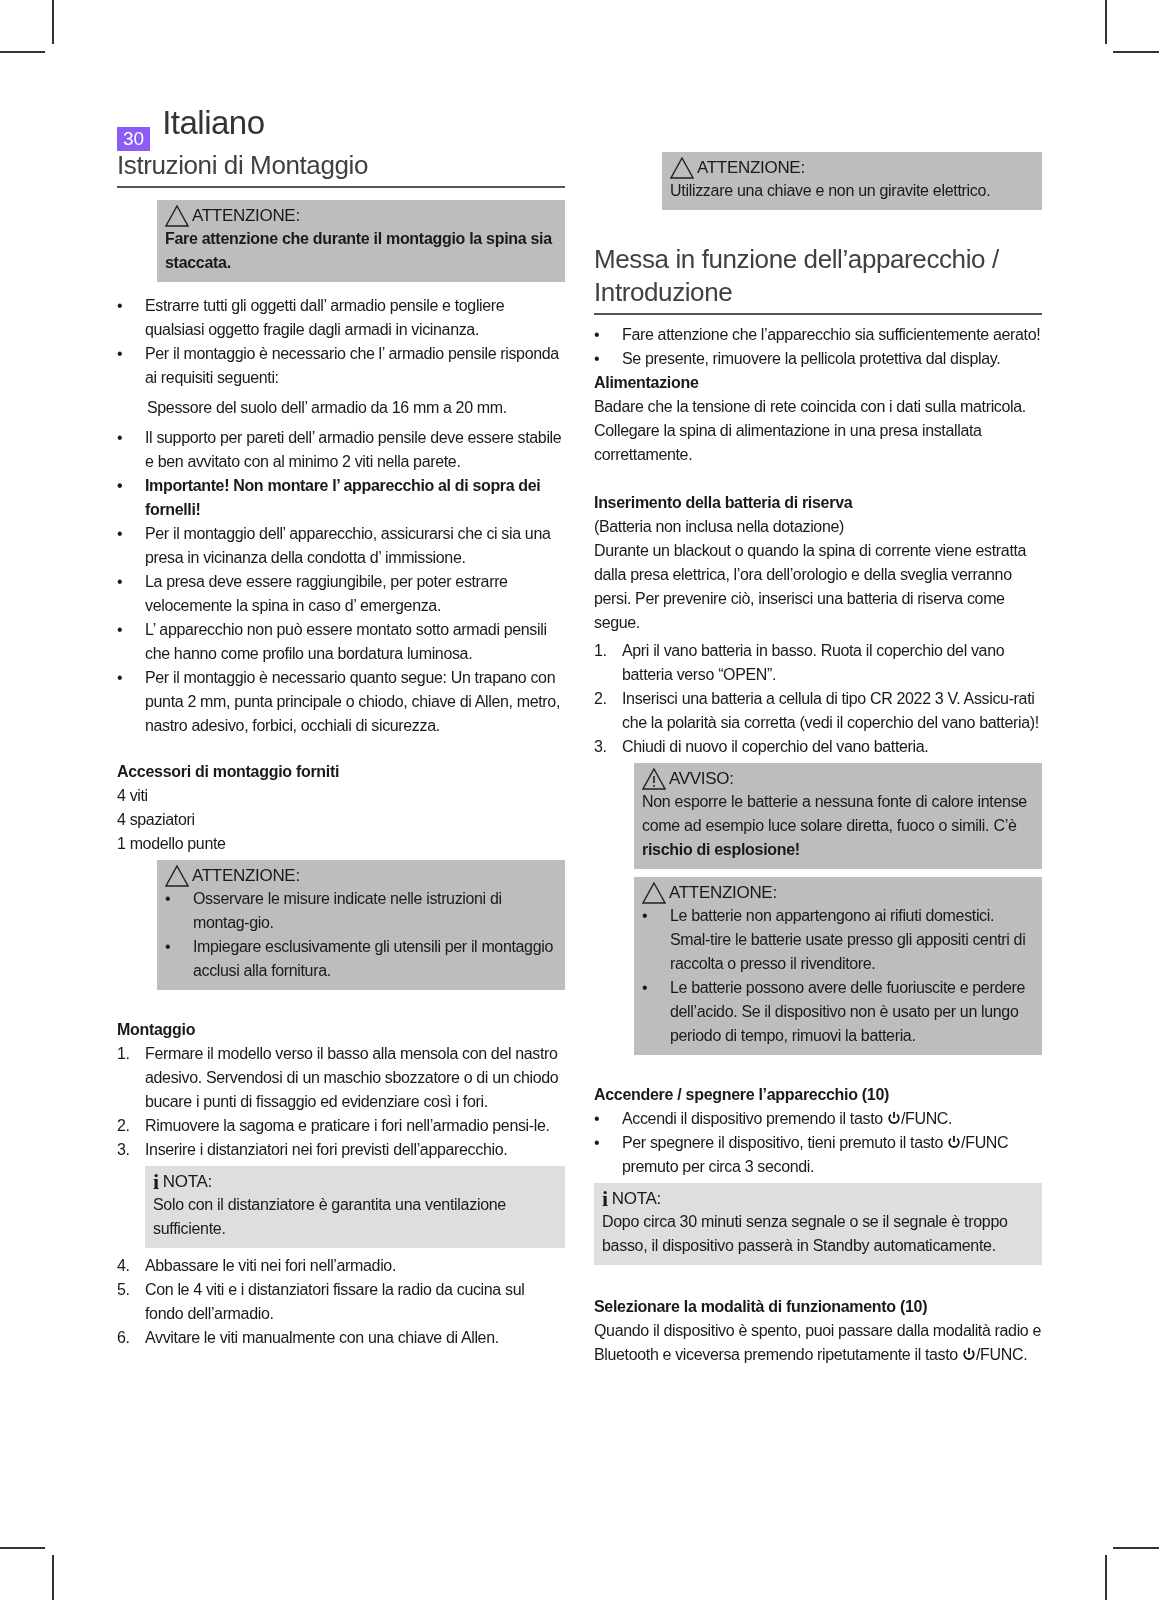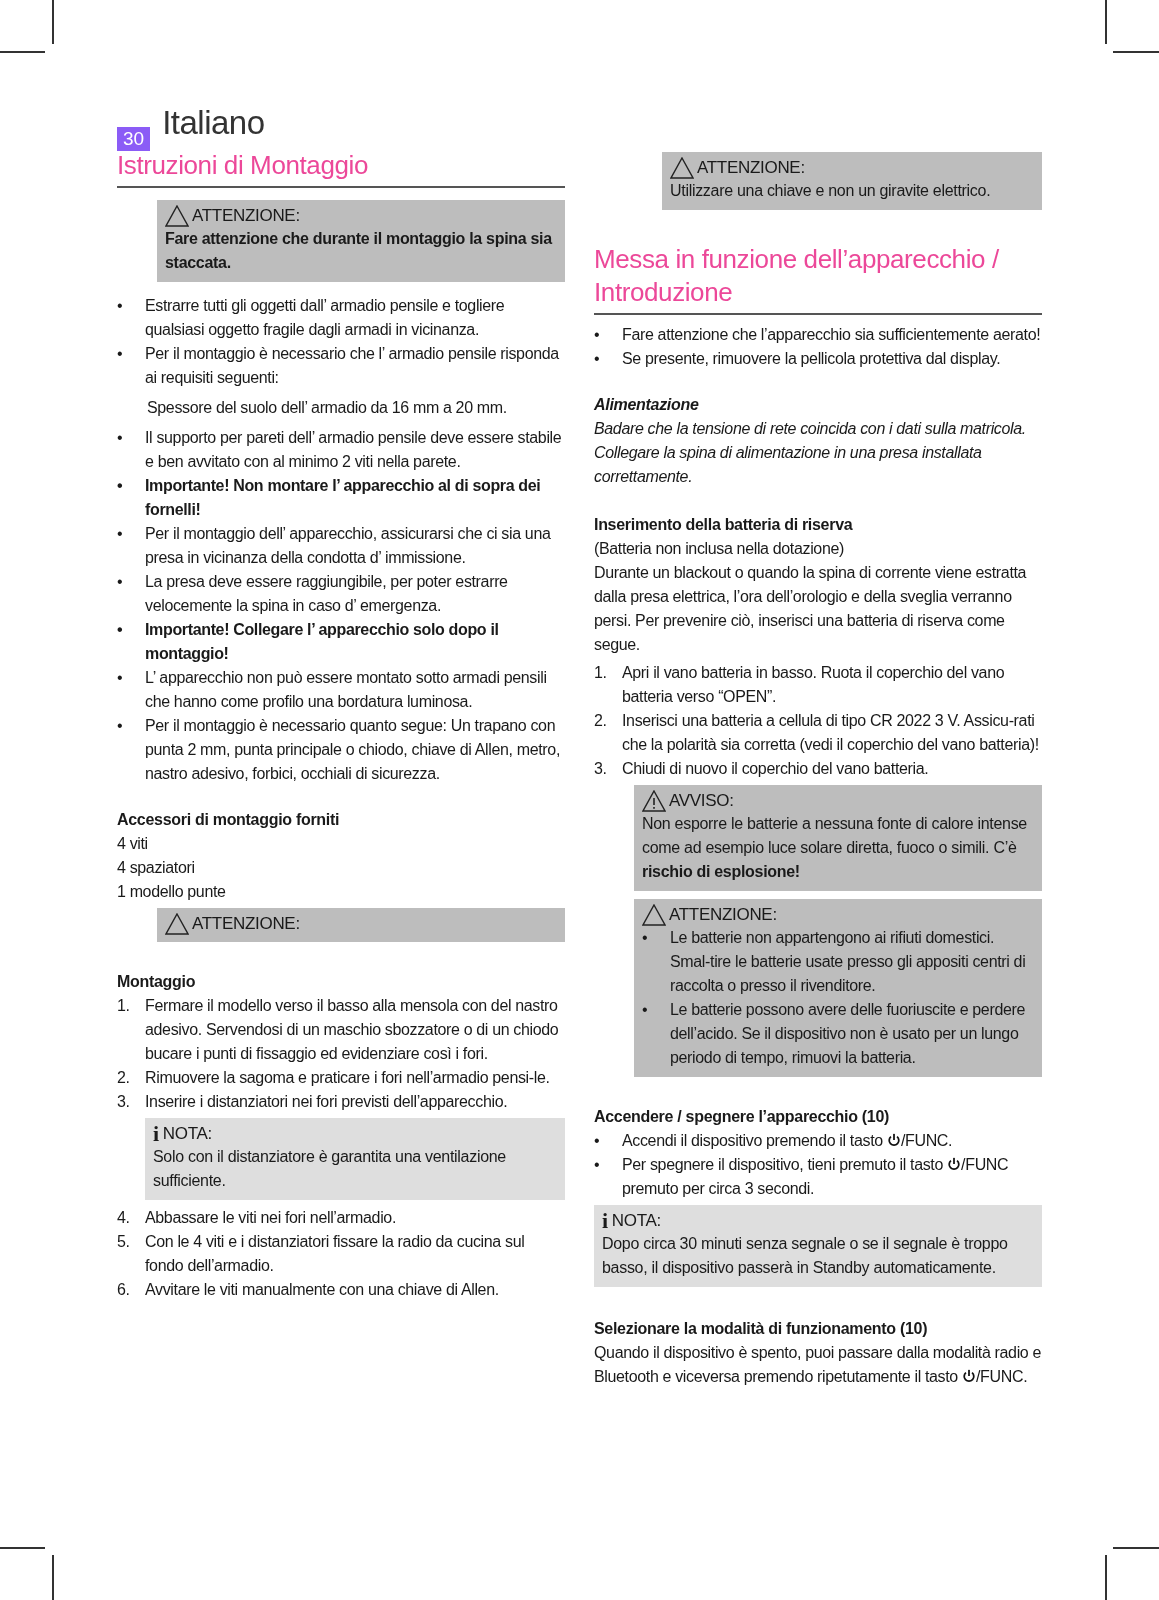--- a/index.html
+++ b/index.html
@@ -7,21 +7,21 @@
          font-family:"Liberation Sans", sans-serif; color:#1a1a1a; }
   .crop { position:absolute; background:#333; }
   .col { position:absolute; }
   #left { left:117px; top:0; width:448px; }
   #right { left:594px; top:0; width:448px; }
 
   .pagehdr { position:absolute; left:117px; top:106px; height:34px; display:flex; align-items:center; }
   .pagenum { background:#8b5cf6; color:#fff; font-size:19px; padding:1px 6px; margin-right:12px; line-height:22px;margin-top:31px; }
   .lang { font-size:33px; color:#333; letter-spacing:-0.5px; }
 
-  .h1 { font-size:26px; color:#ec4899; letter-spacing:-0.4px; line-height:33px; padding-bottom:4px; border-bottom:2px solid #555; }
+  .h1 { font-size:26px; color:#404040; letter-spacing:-0.4px; line-height:33px; padding-bottom:4px; border-bottom:2px solid #555; }
 
   .box { padding:5px 8px 7px 8px; }
   .box.warn { background:#bdbdbd;margin-left:40px; }
   .box.note { background:#dedede; }
   .box .bt { font-size:17px; line-height:22px; display:flex; align-items:center; letter-spacing:-0.3px; }
   .box .bt svg { margin-right:3px; }
   .box .bt .nota-i { font-weight:bold; font-family:"Liberation Serif", serif; font-size:22px; margin-right:4px; line-height:20px; }
   .box p { margin:0; font-size:16px; line-height:24px; letter-spacing:-0.3px; }
   .b { font-weight:bold; }
 
@@ -72,39 +72,42 @@
     <ul class="bl" style="margin-top:12px;">
       <li>Estrarre tutti gli oggetti dall’ armadio pensile e togliere qualsiasi oggetto fragile dagli armadi in vicinanza.</li>
       <li>Per il montaggio è necessario che l’ armadio pensile risponda ai requisiti seguenti:</li>
     </ul>
     <p class="txt" style="padding-left:30px; margin:6px 0 6px 0;">Spessore del suolo dell’ armadio da 16 mm a 20 mm.</p>
     <ul class="bl">
       <li>Il supporto per pareti dell’ armadio pensile deve essere stabile e ben avvitato con al minimo 2 viti nella parete.</li>
       <li class="bold">Importante! Non montare l’ apparecchio al di sopra dei fornelli!</li>
       <li>Per il montaggio dell’ apparecchio, assicurarsi che ci sia una presa in vicinanza della condotta d’ immissione.</li>
       <li>La presa deve essere raggiungibile, per poter estrarre velocemente la spina in caso d’ emergenza.</li>
-      <li class="bold">Importante! Collegare l’ apparecchio solo dopo il montaggio!</li>
       <li>L’ apparecchio non può essere montato sotto armadi pensili che hanno come profilo una bordatura luminosa.</li>
       <li>Per il montaggio è necessario quanto segue: Un trapano con punta 2 mm, punta principale o chiodo, chiave di Allen, metro, nastro adesivo, forbici, occhiali di sicurezza.</li>
     </ul>
 
     <div style="margin-top:22px;">
       <div class="sub">Accessori di montaggio forniti</div>
       <div class="txt">4 viti</div>
       <div class="txt">4 spaziatori</div>
       <div class="txt">1 modello punte</div>
     </div>
 
     <div class="box warn" style="margin-top:4px;">
       <div class="bt">
         <svg width="24" height="22" viewBox="0 0 24 22">
             <path d="M12 1 L23 21 L1 21 Z" fill="none" stroke="#222" stroke-width="1.4"></path>
           </svg>
         <span>ATTENZIONE:</span>
       </div>
+      <ul class="bl">
+        <li>Osservare le misure indicate nelle istruzioni di montag-gio.</li>
+        <li>Impiegare esclusivamente gli utensili per il montaggio acclusi alla fornitura.</li>
+      </ul>
     </div>
 
     <div style="margin-top:28px;">
       <div class="sub">Montaggio</div>
       <ol class="nl">
         <li><span class="n">1.</span><span>Fermare il modello verso il basso alla mensola con del nastro adesivo. Servendosi di un maschio sbozzatore o di un chiodo bucare i punti di fissaggio ed evidenziare così i fori.</span></li>
         <li><span class="n">2.</span><span>Rimuovere la sagoma e praticare i fori nell’armadio pensi-le.</span></li>
         <li><span class="n">3.</span><span>Inserire i distanziatori nei fori previsti dell’apparecchio.</span></li>
       </ol>
       <div class="box note" style="margin:4px 0 6px 28px;">
@@ -136,21 +139,21 @@
     </div>
   </div>
 
   <div style="position:absolute; top:243px; left:0; width:448px;">
     <div class="h1">Messa in funzione dell’apparecchio / Introduzione</div>
     <ul class="bl" style="margin-top:8px;">
       <li>Fare attenzione che l’apparecchio sia sufficientemente aerato!</li>
       <li>Se presente, rimuovere la pellicola protettiva dal display.</li>
     </ul>
 
-    <div style="margin-top:22px;font-style:italic;">
+    <div style="">
       <div class="sub">Alimentazione</div>
       <p class="txt">Badare che la tensione di rete coincida con i dati sulla matricola. Collegare la spina di alimentazione in una presa installata correttamente.</p>
     </div>
 
     <div style="margin-top:24px;">
       <div class="sub">Inserimento della batteria di riserva</div>
       <p class="txt">(Batteria non inclusa nella dotazione)</p>
       <p class="txt">Durante un blackout o quando la spina di corrente viene estratta dalla presa elettrica, l’ora dell’orologio e della sveglia verranno persi. Per prevenire ciò, inserisci una batteria di riserva come segue.</p>
       <ol class="nl" style="margin-top:4px;">
         <li><span class="n">1.</span><span>Apri il vano batteria in basso. Ruota il coperchio del vano batteria verso “OPEN”.</span></li>

